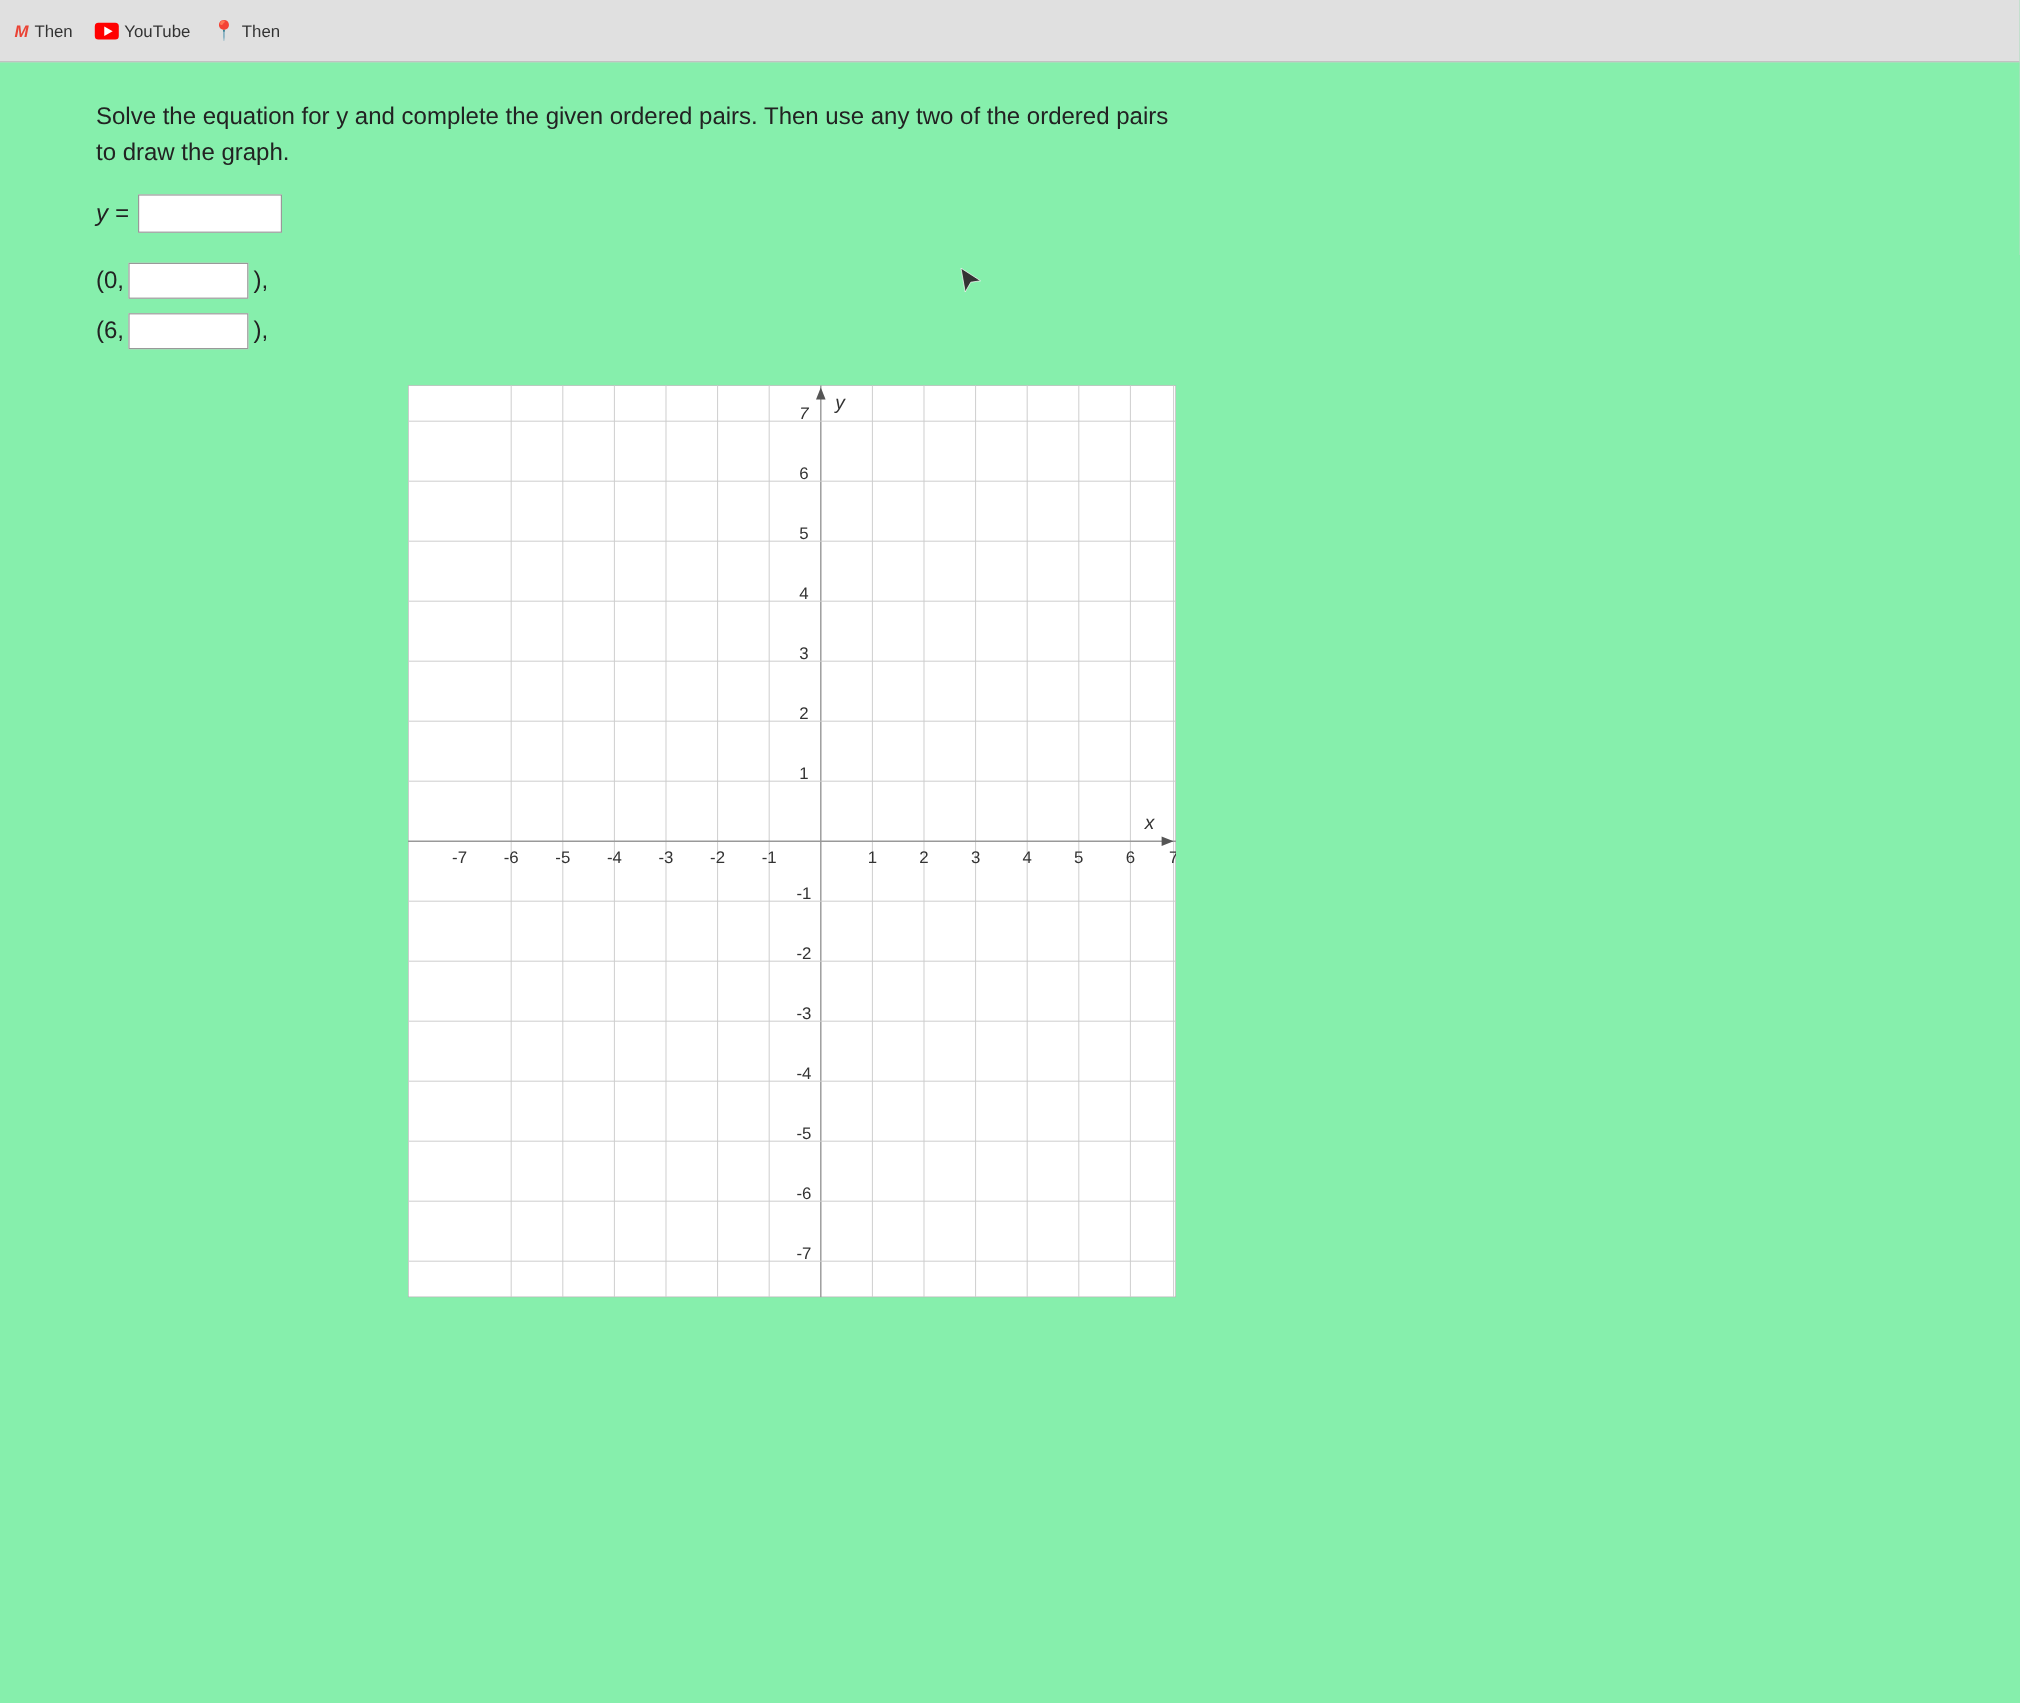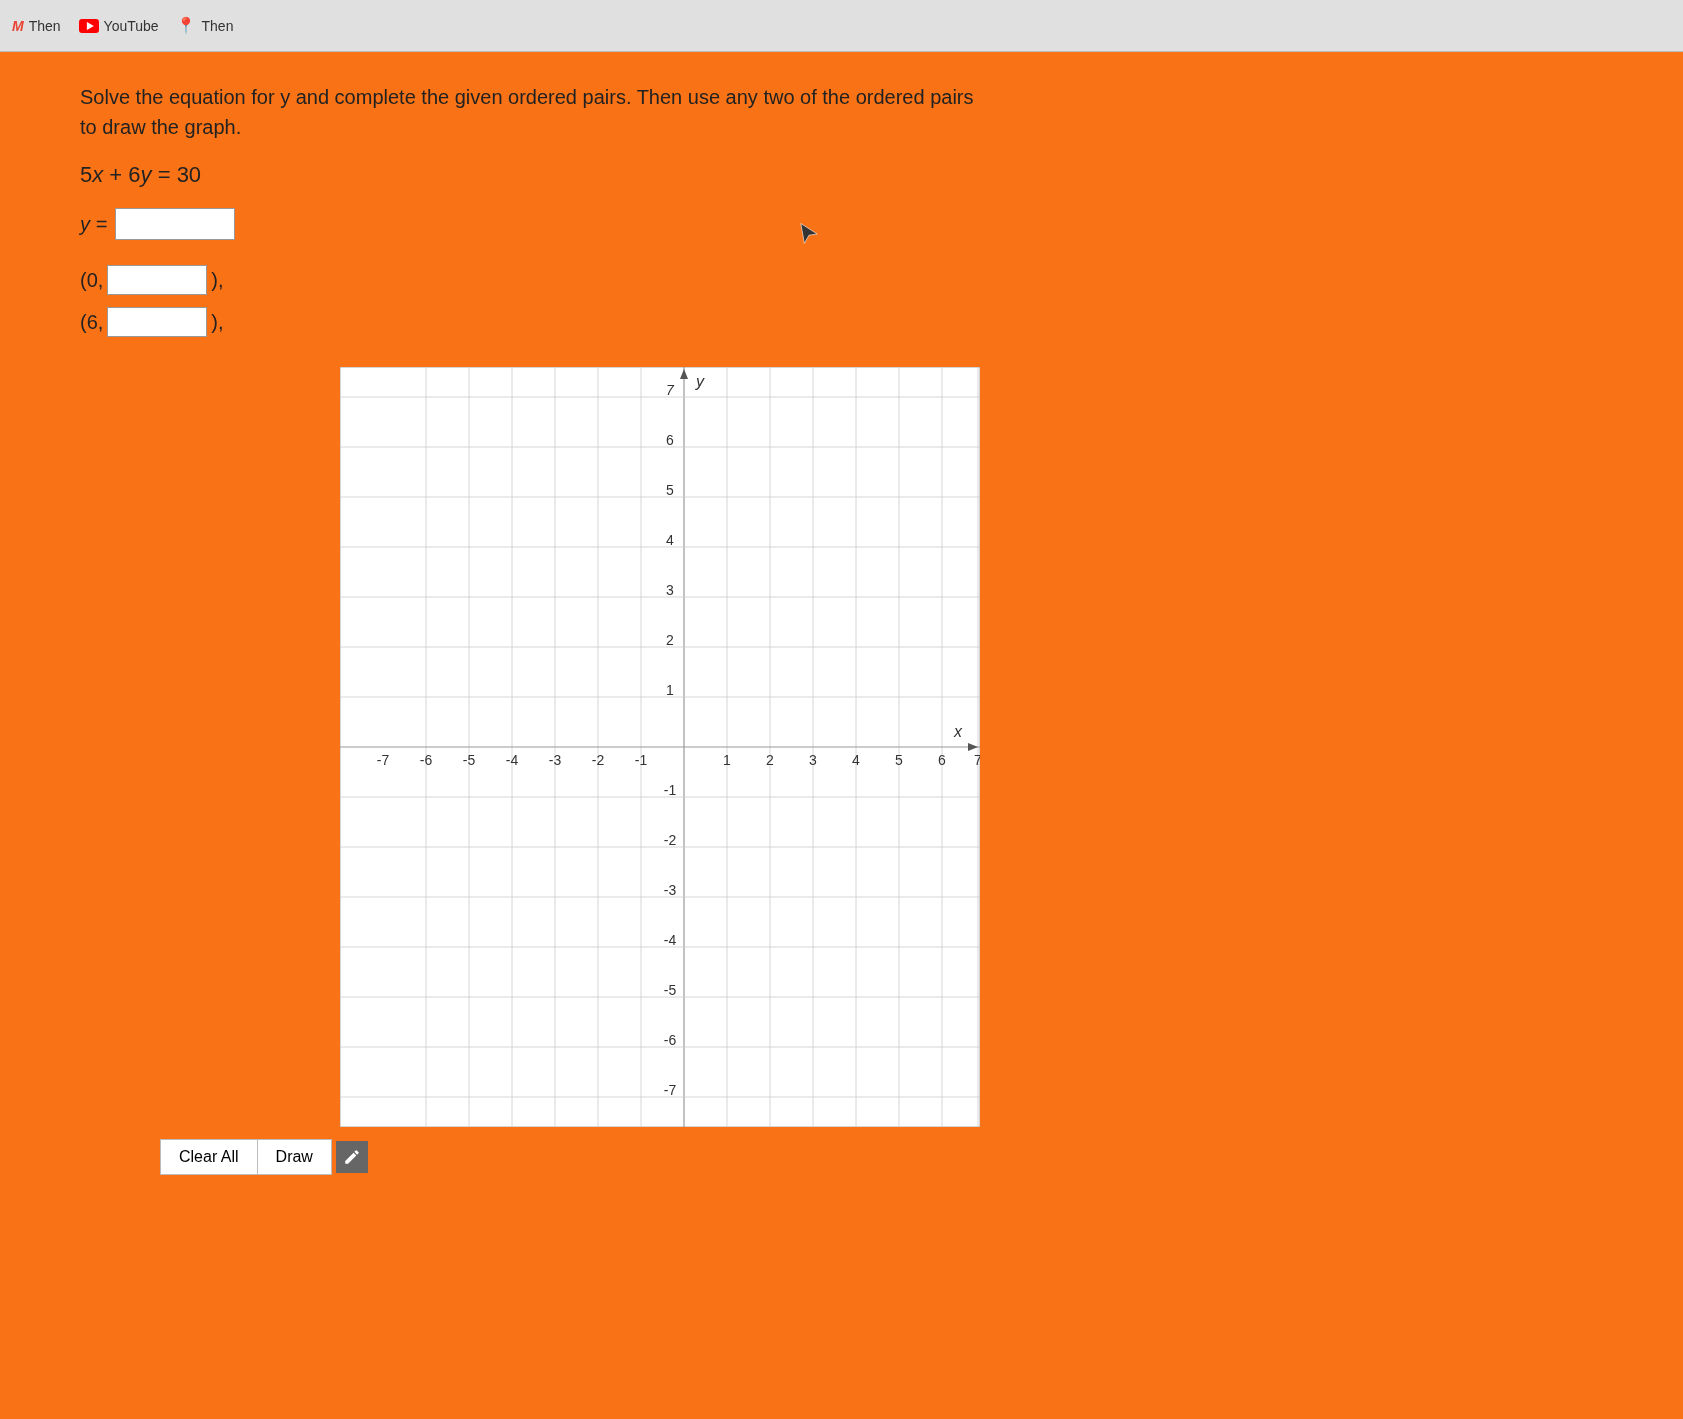--- a/index.html
+++ b/index.html
@@ -58,21 +58,21 @@
       border-color: transparent transparent transparent white;
     }
 
     .tab-item .maps-icon {
       color: #4285F4;
       font-size: 16px;
     }
 
     
     .main-content {
-      background: #f97316;
+      background: #86efac;
       padding: 30px 80px;
       min-height: 1367px;
     }
 
     .problem-text {
       font-size: 20px;
       color: #222;
       line-height: 1.5;
       margin-bottom: 20px;
       max-width: 900px;
@@ -199,23 +199,20 @@
     <span>Then</span>
   </div>
 </div>
 
 <div class="main-content">
 
   <div class="problem-text">
     <span>Solve the equation for y and complete the given ordered pairs. Then use any two of the ordered pairs to draw the graph.</span>
   </div>
 
-  <div class="equation">
-    <span>5<i>x</i> + 6<i>y</i> = 30</span>
-  </div>
 
   <div class="y-solve-row">
     <span><i>y</i> =</span>
     <input class="input-box" type="text" value="" style="">
   </div>
 
   <div class="ordered-pairs">
     <div class="pair-row">
       <span>(0,</span>
       <input class="input-box-sm" type="text" value="" style="">
@@ -307,28 +304,19 @@
 
       <text x="618" y="370" font-size="16" text-anchor="middle" fill="#333" font-style="italic">x</text>
 
       <polygon points="344,2 340,12 348,12" fill="#555"></polygon>
 
       <polygon points="638,380 628,376 628,384" fill="#555"></polygon>
 
     </svg>
   </div>
 
-  <div class="bottom-bar" style="margin-left: 80px; margin-top: 8px;">
-    <button class="btn-clear">Clear All</button>
-    <button class="btn-draw">Draw</button>
-    <div class="pencil-icon-box">
-      <svg width="18" height="18" viewBox="0 0 24 24" fill="white">
-        <path d="M3 17.25V21h3.75L17.81 9.94l-3.75-3.75L3 17.25zM20.71 7.04a1 1 0 0 0 0-1.41l-2.34-2.34a1 1 0 0 0-1.41 0l-1.83 1.83 3.75 3.75 1.83-1.83z"></path>
-      </svg>
-    </div>
-  </div>
 
   <div style="position: absolute; right: 860px; top: 220px;">
     <svg width="28" height="28" viewBox="0 0 24 24" fill="none">
       <path d="M5 3l14 9-7 1-4 7z" fill="#333" stroke="#fff" stroke-width="0.5"></path>
     </svg>
   </div>
 </div>
 
 </body></html>

